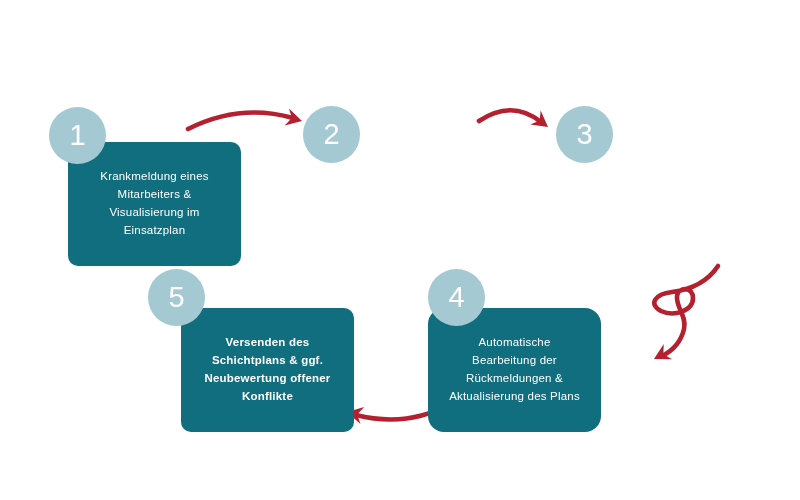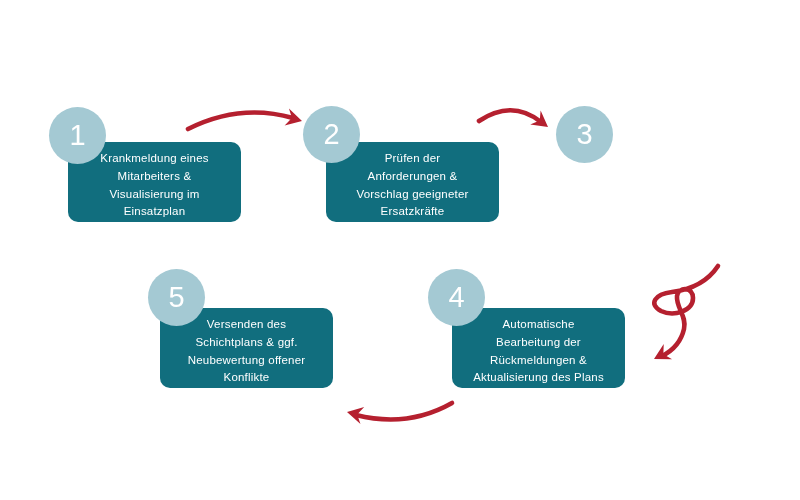--- a/index.html
+++ b/index.html
@@ -12,39 +12,39 @@
   *{margin:0;padding:0;box-sizing:border-box;}
   html,body{width:800px;height:500px;background:var(--bg);overflow:hidden;
     font-family:"Liberation Sans","DejaVu Sans",sans-serif;}
   .canvas{position:relative;width:800px;height:500px;background:var(--bg);}
 
   .arrows{position:absolute;left:0;top:0;width:800px;height:500px;pointer-events:none;}
   .arrow-path{stroke:var(--arrow);stroke-width:4.6;fill:none;stroke-linecap:round;}
   .arrow-head{fill:var(--arrow);stroke:none;}
 
   .card{
-    position:absolute;width:173px;height:80px;background:var(--box);
-    border-radius:10px;display:flex;justify-content:center;
+    position:absolute;width:173px;height:124px;background:var(--box);
+    border-radius:10px;display:flex;align-items:center;justify-content:center;
     padding:8px 9px;z-index:1;
   }
   .card-text{
     color:var(--text-on-box);font-size:11.5px;line-height:1.55;text-align:center;
     white-space:pre-line;letter-spacing:0.2px;
   }
   .badge{
     position:absolute;width:57px;height:57px;border-radius:50%;background:var(--badge);
     display:flex;align-items:center;justify-content:center;z-index:2;
   }
   .badge span{color:#ffffff;font-size:29px;font-weight:400;line-height:1;}
 
   .card1{left:68px;top:142px;}
   .card2{left:326px;top:142px;}
   .card3{left:580px;top:143px;}
-  .card4{left:452px;top:308px;}
-  .card5{left:160px;top:308px;}
+  .card4{left:428px;top:308px;border-radius:16px;}
+  .card5{left:181px;top:308px;font-weight:bold;}
 
   .badge1{left:49px;top:107px;}
   .badge2{left:303px;top:106px;}
   .badge3{left:556px;top:106px;}
   .badge4{left:428px;top:269px;}
   .badge5{left:148px;top:269px;}
 </style>
 </head>
 <body>
 
@@ -72,26 +72,20 @@
   <div class="card card1">
     <div class="card-text">Krankmeldung eines
 Mitarbeiters &amp;
 Visualisierung im
 Einsatzplan</div>
   </div>
   <div class="badge badge1">
     <span>1</span>
   </div>
 
-  <div class="card card2">
-    <div class="card-text">Prüfen der
-Anforderungen &amp;
-Vorschlag geeigneter
-Ersatzkräfte</div>
-  </div>
   <div class="badge badge2">
     <span>2</span>
   </div>
 
   <div class="badge badge3">
     <span>3</span>
   </div>
 
   <div class="card card4">
     <div class="card-text">Automatische

